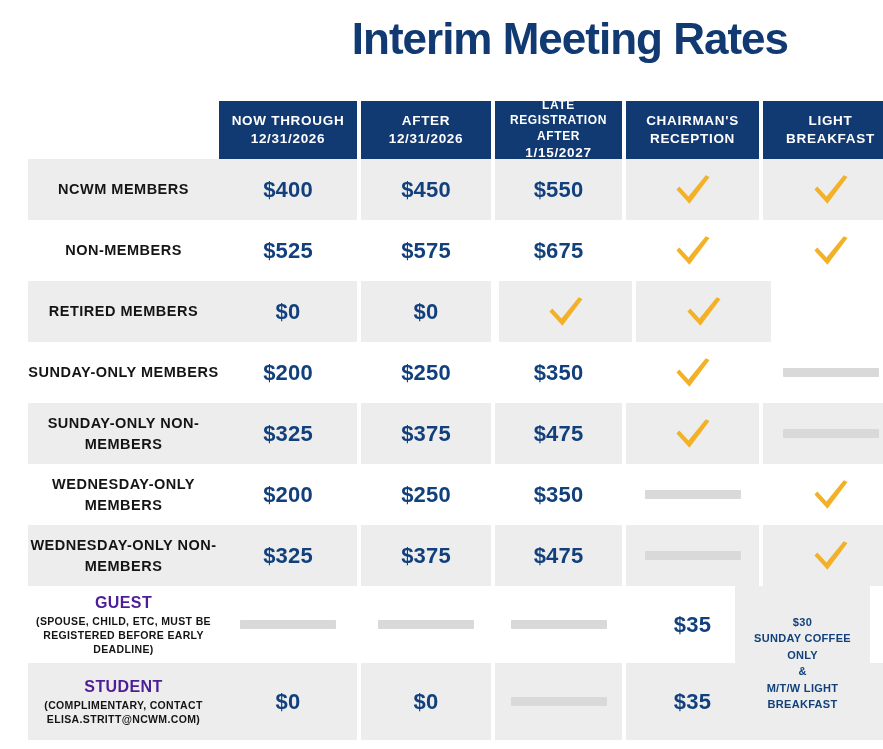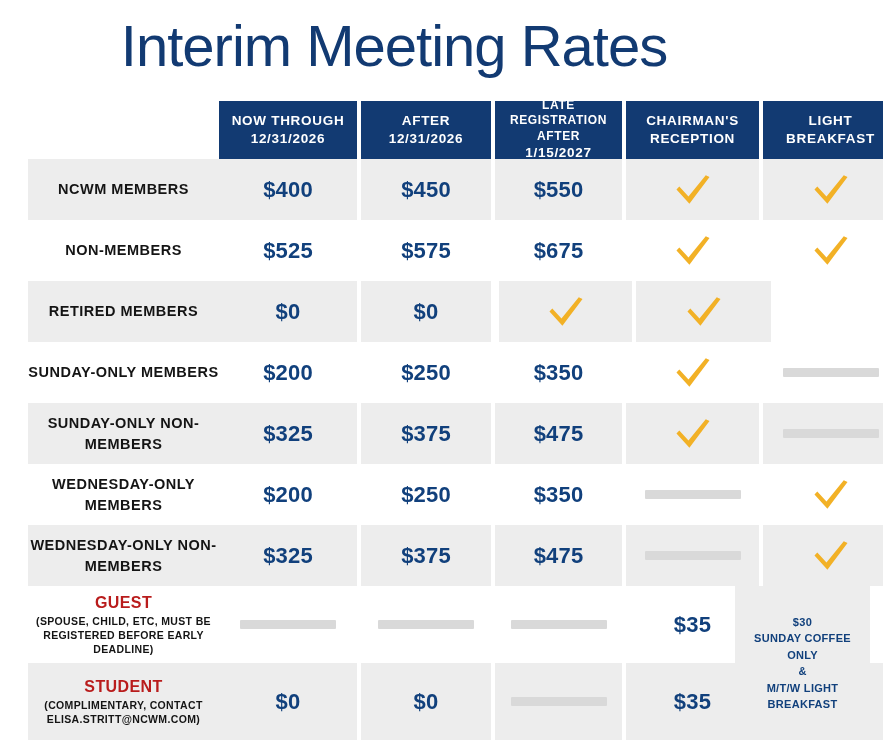--- a/index.html
+++ b/index.html
@@ -9,23 +9,23 @@
     font-family: "Liberation Sans", sans-serif;
     overflow: hidden;
   }
   .page { position: relative; width: 883px; height: 749px; }
 
   
   .title {
     position: absolute;
     left: 0; top: 16px;
     width: 788px;
-    text-align: center;
-    font-size: 58px;
-    font-weight: normal;
+    text-align: right;
+    font-size: 44px;
+    font-weight: bold;
     letter-spacing: -1px;
     color: #123A72;
     line-height: 1.05;
     white-space: nowrap;
   }
 
   
   .table {
     position: absolute;
     left: 28px; top: 101px;
@@ -104,21 +104,21 @@
     background: #d9d9d9;
     border-radius: 1px;
   }
 
   
   .tall-row { height: 77px; }
   .lbl-main {
     font-size: 16px;
     font-weight: bold;
     letter-spacing: 0.4px;
-    color: #b91c1c;
+    color: #4c1d95;
     line-height: 1.2;
   }
   .lbl-sub {
     font-size: 10.5px;
     font-weight: bold;
     letter-spacing: 0.35px;
     color: #141414;
     line-height: 1.34;
     margin-top: 2px;
   }

